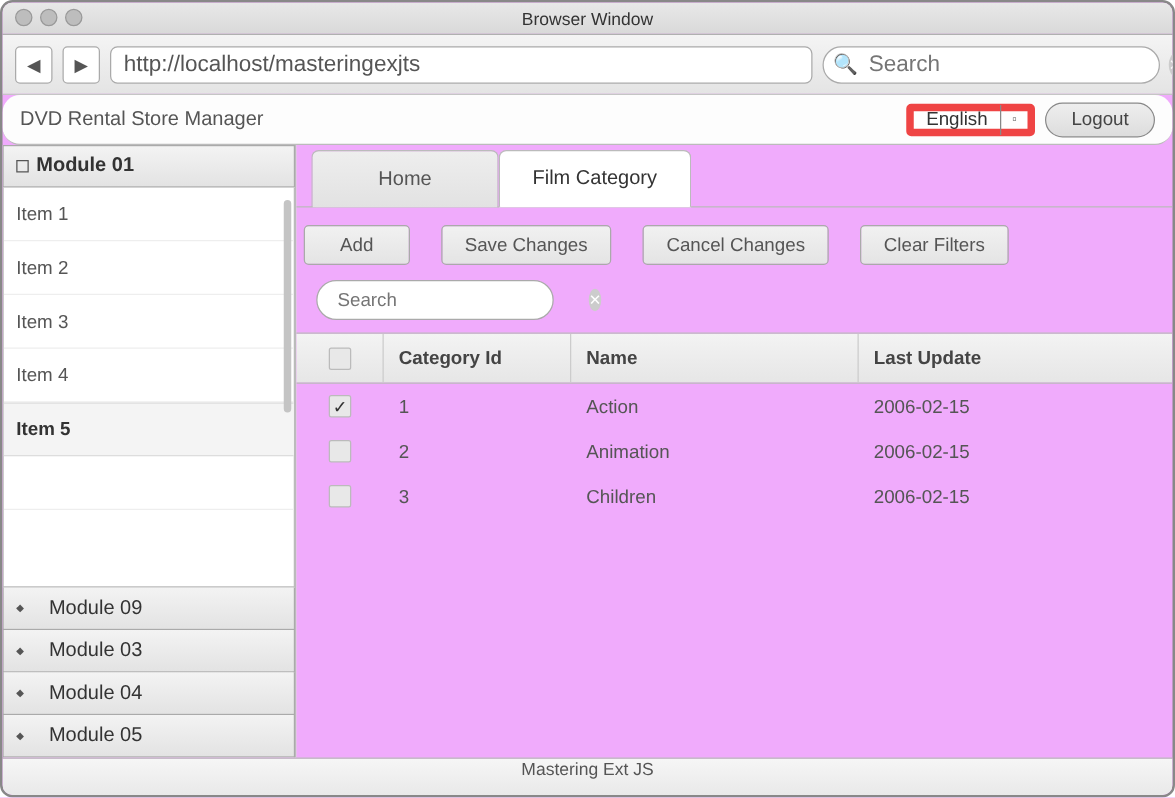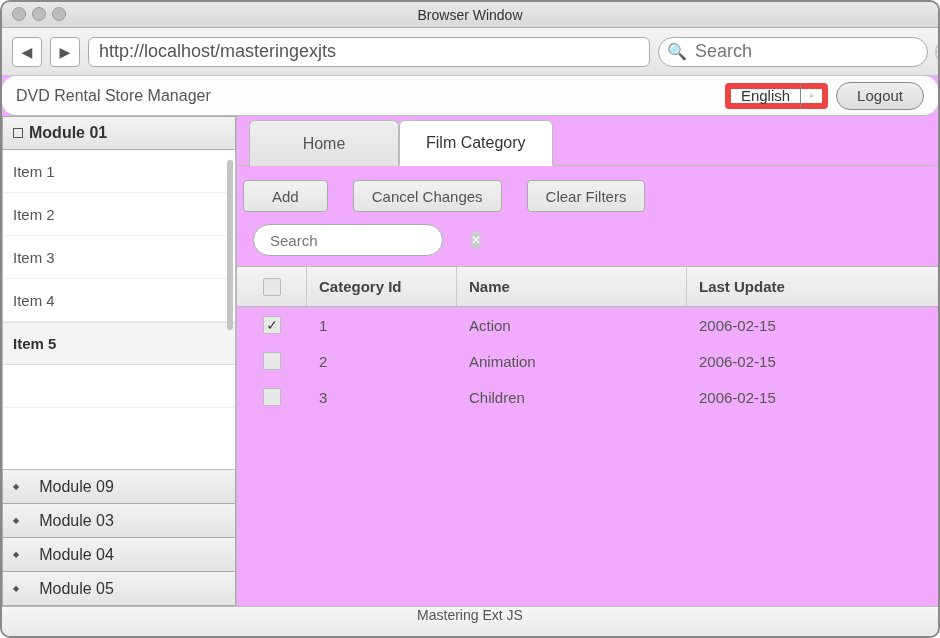--- a/index.html
+++ b/index.html
@@ -279,20 +279,21 @@
     </div>
 
     <div class="main">
       <div class="tabs-row" id="tabs-row">
           <div class="tab">Home</div>
           <div class="tab active">Film Category</div>
         </div>
 
       <div class="toolbar">
         <button class="tbtn wide">Add</button>
+        <button class="tbtn">Save Changes</button>
         <button class="tbtn">Cancel Changes</button>
         <button class="tbtn">Clear Filters</button>
       </div>
 
       <div class="table-search">
         <input placeholder="Search" style="">
         <span class="clear-circle">✕</span>
       </div>
 
       <div class="grid">

